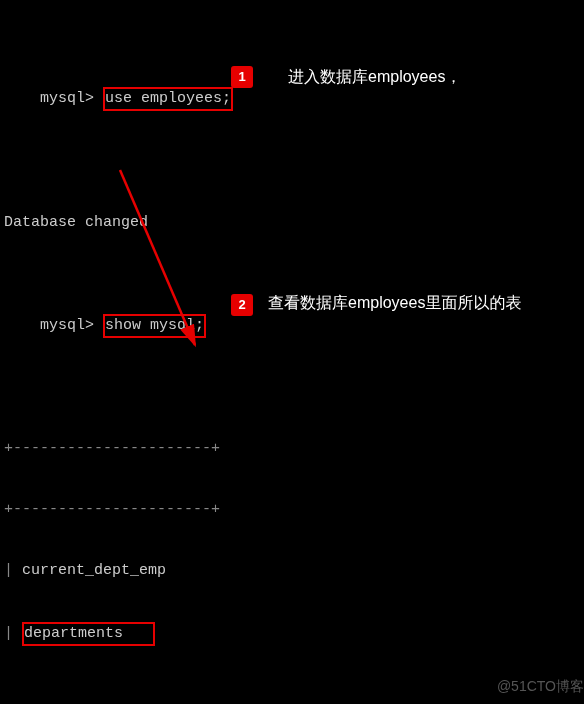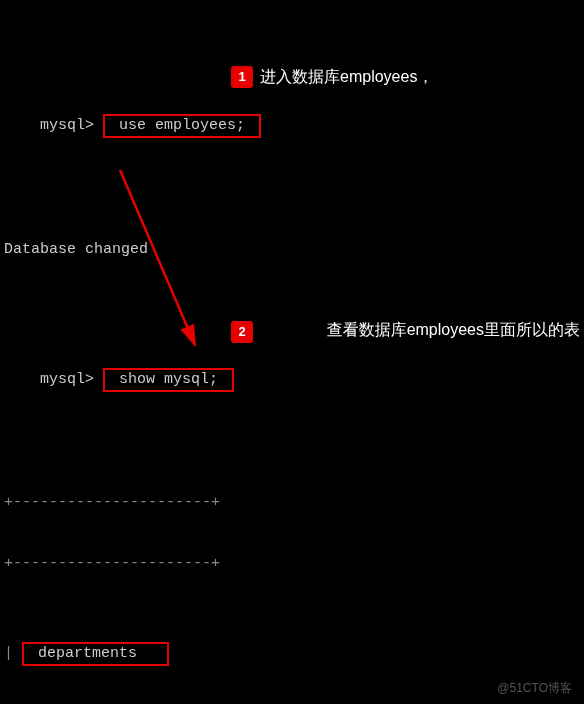--- a/index.html
+++ b/index.html
@@ -4,60 +4,61 @@
   <style>
     * { margin: 0; padding: 0; box-sizing: border-box; }
     body {
       width: 584px; height: 704px;
       background: #000; color: #ccc;
       font-family: "Consolas", "Courier New", monospace;
       font-size: 15px; line-height: 1.35;
       position: relative; overflow: hidden;
     }
     .term { padding: 6px 4px; white-space: pre; position: relative; }
-    .hl-red { border: 2px solid #e60000; padding: 0 14px; display: inline-block; margin-top: 27px; }
+    .hl-red { border: 2px solid #e60000; padding: 0 0; display: inline-block; }
     .badge {
       display: inline-flex; width: 22px; height: 22px;
       background: #e60000; color: #fff; border-radius: 3px;
       align-items: center; justify-content: center;
       font-family: Arial, sans-serif; font-size: 13px;
       position: absolute; font-weight: bold;
     }
     .ann {
       position: absolute; color: #fff;
       font-family: "Microsoft YaHei","PingFang SC",Arial,sans-serif;
       font-size: 16px; white-space: normal; line-height: 1.4;
     }
     .block { position: relative; }
     .watermark {
-      position: absolute; right: 12px; bottom: 8px;
-      color: #555; font-family: Arial,sans-serif; font-size: 12px;
+      position: absolute; right: 0; bottom: 8px;
+      color: #555; font-family: Arial,sans-serif; font-size: 14px;
     }
     svg.arrow { position: absolute; pointer-events: none; }
     .sep { color: #888; }
   </style>
 </head>
 <body>
 
 <div class="term">
   
   <div class="block">
     <span>mysql&gt;</span> <span class="hl-red">use employees;</span>
     <span class="badge" style="left:227px;top:-1px;">1</span>
-    <span class="ann" style="left:256px;top:-1px;">进入数据库employees，</span>
+    <span class="ann" style="left:284px;top:-1px;">进入数据库employees，</span>
   </div>
   <div>Database changed</div>
   
   <div class="block">
     <span>mysql&gt;</span> <span class="hl-red">show mysql;</span>
     <span class="badge" style="left:227px;top:0;">2</span>
-    <span class="ann" style="left:276px;top:-2px;width:300px;text-align:right;">查看数据库employees里面所以的表</span>
+    <span class="ann" style="left:264px;top:-2px;width:300px;">查看数据库employees里面所以的表</span>
   </div>
   <div class="sep">+----------------------+</div>
   <div class="sep">+----------------------+</div>
+  <div><span class="sep">| </span><span>current_dept_emp</span></div>
   <div class="block"><span class="sep">| </span><span class="hl-red" style="padding-right:30px;">departments</span></div>
   
   
   
   
   
   
   
   
   <br>

